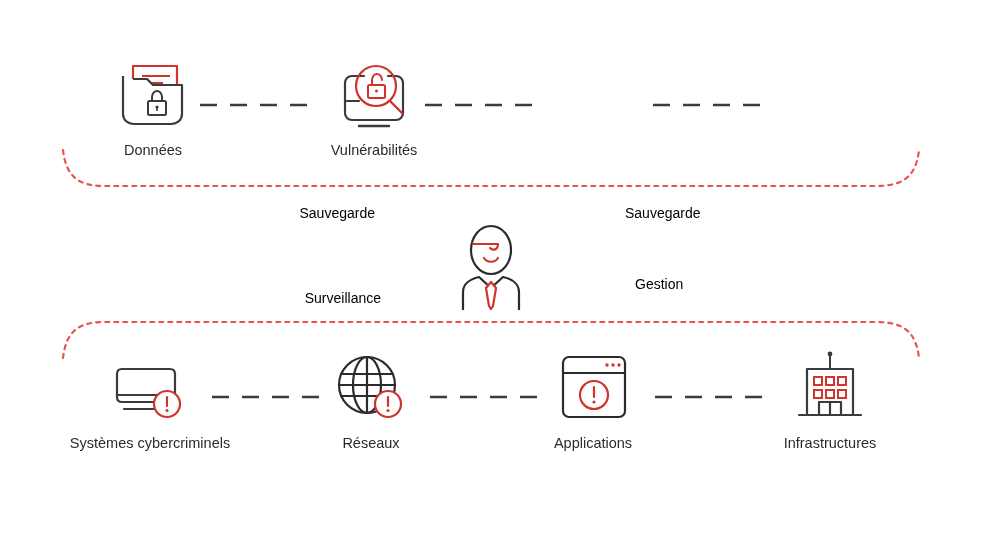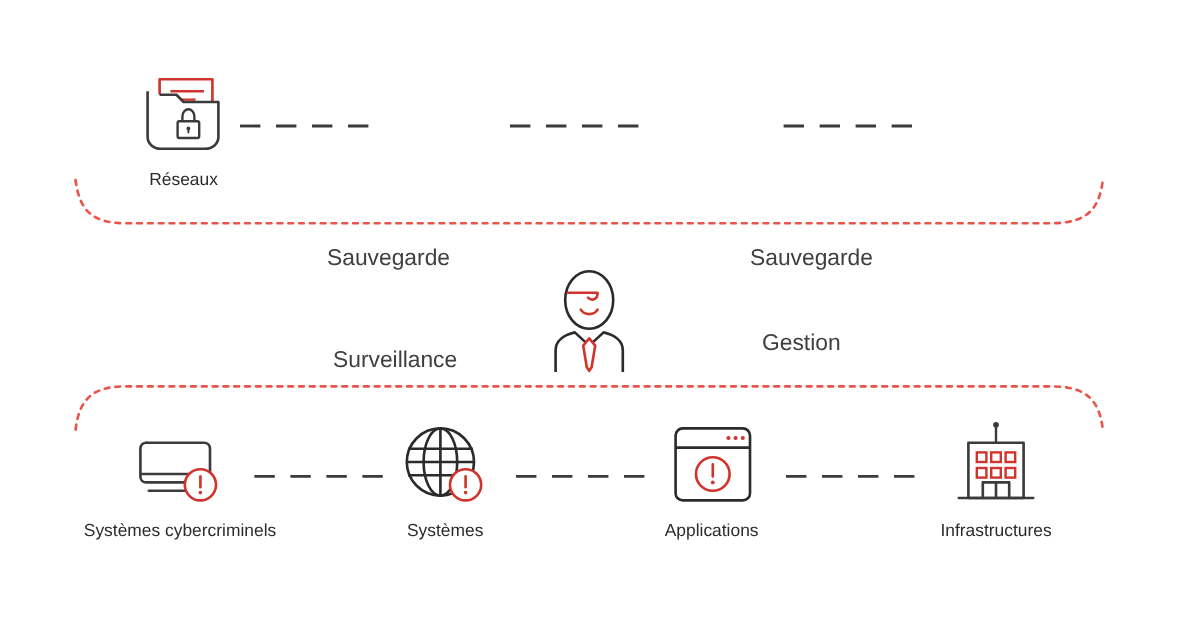--- a/index.html
+++ b/index.html
@@ -44,22 +44,22 @@
   }
   .node .caption {
     margin-top: 12px;
     font-size: 14.5px;
     color: #2b2b2b;
     line-height: 1.2;
     white-space: nowrap;
   }
   .mid-label {
     position: absolute;
-    font-size: 19px;
-    color: #404040;
+    font-size: 14px;
+    color: #000000;
     white-space: nowrap;
   }
   .mid-label.left {
     text-align: right;
     transform: translateX(-100%);
   }
   .person {
     position: absolute;
     left: 491px;
     top: 222px;
@@ -100,23 +100,41 @@
         <line x1="27" y1="25" x2="48" y2="25" stroke="#d0342c" stroke-width="2"></line>
 
         <path d="M8,18 L8,56 C8,62 13,66 19,66 L56,66 C62,66 67,62 67,56 L67,27 L38,27 L32,21 L18,21" fill="#ffffff" stroke="#3b3b3b" stroke-width="2.2" stroke-linejoin="round"></path>
 
         <rect x="33" y="43" width="18" height="14" rx="1.5" fill="none" stroke="#3b3b3b" stroke-width="2"></rect>
         <path d="M37,43 L37,39 C37,35.5 39.5,33 42,33 C44.5,33 47,35.5 47,39 L47,43" fill="none" stroke="#3b3b3b" stroke-width="2"></path>
         <circle cx="42" cy="49" r="1.6" fill="#3b3b3b"></circle>
         <line x1="42" y1="49" x2="42" y2="53" stroke="#3b3b3b" stroke-width="1.6"></line>
       </svg>
     </div>
-    <div class="caption">Réseaux</div>
-  </div>
-
+    <div class="caption">Données</div>
+  </div>
+
+  <div class="node" style="left:374px; top:52px;">
+    <div class="glyph">
+      <svg width="80" height="72" viewBox="0 0 80 72">
+
+        <path d="M30,18 L18,18 C14,18 11,21 11,25 L11,55 C11,59 14,62 18,62 L62,62 C66,62 69,59 69,55 L69,25 C69,21 66,18 62,18 L54,18" fill="#ffffff" stroke="#3b3b3b" stroke-width="2.2" stroke-linecap="round" stroke-linejoin="round"></path>
+        <line x1="11" y1="43" x2="25" y2="43" stroke="#3b3b3b" stroke-width="2.2" stroke-linecap="round"></line>
+        <line x1="25" y1="68" x2="55" y2="68" stroke="#3b3b3b" stroke-width="2.4" stroke-linecap="round"></line>
+
+        <circle cx="42" cy="28" r="20" fill="#ffffff" fill-opacity="0" stroke="#d0342c" stroke-width="2.2"></circle>
+        <line x1="56" y1="43" x2="68" y2="55" stroke="#d0342c" stroke-width="2.4" stroke-linecap="round"></line>
+
+        <rect x="34" y="27" width="17" height="13" rx="1.5" fill="none" stroke="#d0342c" stroke-width="2"></rect>
+        <path d="M38,27 L38,22 C38,18.5 40.5,16 43,16 C45.5,16 48,18.5 48,22" fill="none" stroke="#d0342c" stroke-width="2" stroke-linecap="round"></path>
+        <circle cx="42.5" cy="33" r="1.5" fill="#d0342c"></circle>
+      </svg>
+    </div>
+    <div class="caption">Vulnérabilités</div>
+  </div>
 
 
 
   <div class="mid-label left" style="left:375px; top:205px;">Sauvegarde</div>
 
   <div class="mid-label" style="left:625px; top:205px;">Sauvegarde</div>
 
   <div class="mid-label left" style="left:381px; top:290px;text-align:right;">Surveillance</div>
 
   <div class="mid-label" style="left:635px; top:276px;">Gestion</div>
@@ -163,21 +181,21 @@
           <line x1="9" y1="25" x2="63" y2="25"></line>
           <line x1="8" y1="36" x2="64" y2="36"></line>
           <line x1="9" y1="47" x2="63" y2="47"></line>
         </g>
 
         <circle cx="57" cy="55" r="13" fill="#ffffff" stroke="#d0342c" stroke-width="2.2"></circle>
         <line x1="57" y1="48" x2="57" y2="57" stroke="#d0342c" stroke-width="2.2" stroke-linecap="round"></line>
         <circle cx="57" cy="61.5" r="1.5" fill="#d0342c"></circle>
       </svg>
     </div>
-    <div class="caption">Systèmes</div>
+    <div class="caption">Réseaux</div>
   </div>
 
   <div class="node" style="left:830px; top:345px;">
     <div class="glyph">
       <svg width="78" height="74" viewBox="0 0 78 74">
 
         <line x1="39" y1="6" x2="39" y2="20" stroke="#3b3b3b" stroke-width="2"></line>
         <circle cx="39" cy="5" r="2.4" fill="#3b3b3b"></circle>
 
         <path d="M16,20 L62,20 L62,66 L16,66 Z" fill="#ffffff" stroke="#3b3b3b" stroke-width="2.2" stroke-linejoin="round"></path>

